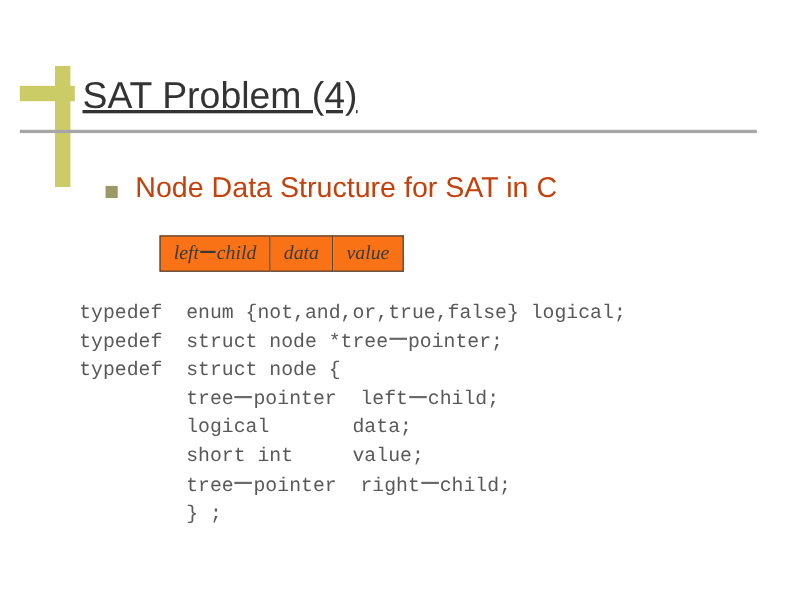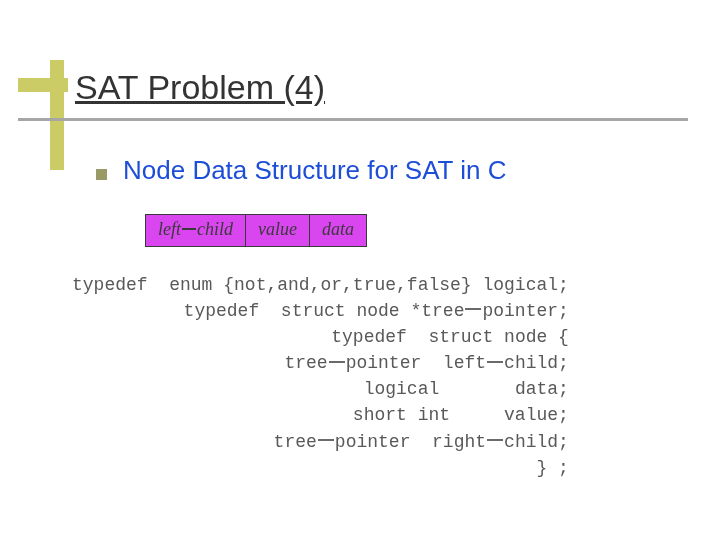--- a/index.html
+++ b/index.html
@@ -62,38 +62,38 @@
   .bullet-sq {
     width: 11px;
     height: 11px;
     background: #9a9a66;
     margin-right: 16px;
     flex: 0 0 auto;
     margin-top: 8px;
   }
   .bullet-text {
     font-size: 26px;
-    color: #1d4ed8;
+    color: #c2410c;
     text-align: right;
   }
   
   .fields {
     position: absolute;
     left: 145px;
     top: 214px;
     display: flex;
   }
   .fields .cell {
     border: 1px solid #3a3a3a;
     padding: 4px 12px 6px 12px;
     font-family: "Times New Roman", Times, serif;
     font-style: italic;
     font-size: 18px;
     color: #3a3a3a;
-    background: #d946ef;
+    background: #f97316;
   }
   .fields .cell + .cell {
     border-left: none;
   }
   .underscore-join {
     display: inline-block;
     width: 14px;
     height: 2px;
     background: #3a3a3a;
     vertical-align: middle;
@@ -110,21 +110,20 @@
   
   .code {
     position: absolute;
     left: 72px;
     top: 272px;
     font-family: "Courier New", Courier, monospace;
     font-size: 18px;
     color: #595959;
     line-height: 1.45;
     white-space: pre;
-    text-align: right;
   }
 </style>
 </head>
 <body>
 
 <div class="slide">
 
   <div class="deco-v"></div>
   <div class="deco-h"></div>
 
@@ -134,22 +133,22 @@
 
   <div class="bullet-row">
     <div class="bullet-sq"></div>
     <div class="bullet-text">Node Data Structure for SAT in C</div>
   </div>
 
   <div class="fields">
     <div class="cell">
       <span>left</span><span class="underscore-join"></span><span>child</span>
     </div>
+    <div class="cell">data</div>
     <div class="cell">value</div>
-    <div class="cell">data</div>
   </div>
 
   <div class="code"><span>typedef  enum {not,and,or,true,false} logical;</span>
 <span>typedef  struct node *tree</span><span class="underscore-join-mono"></span><span>pointer;</span>
 <span>typedef  struct node {</span>
 <span>         tree</span><span class="underscore-join-mono"></span><span>pointer  left</span><span class="underscore-join-mono"></span><span>child;</span>
 <span>         logical       data;</span>
 <span>         short int     value;</span>
 <span>         tree</span><span class="underscore-join-mono"></span><span>pointer  right</span><span class="underscore-join-mono"></span><span>child;</span>
 <span>         } ;</span></div>

